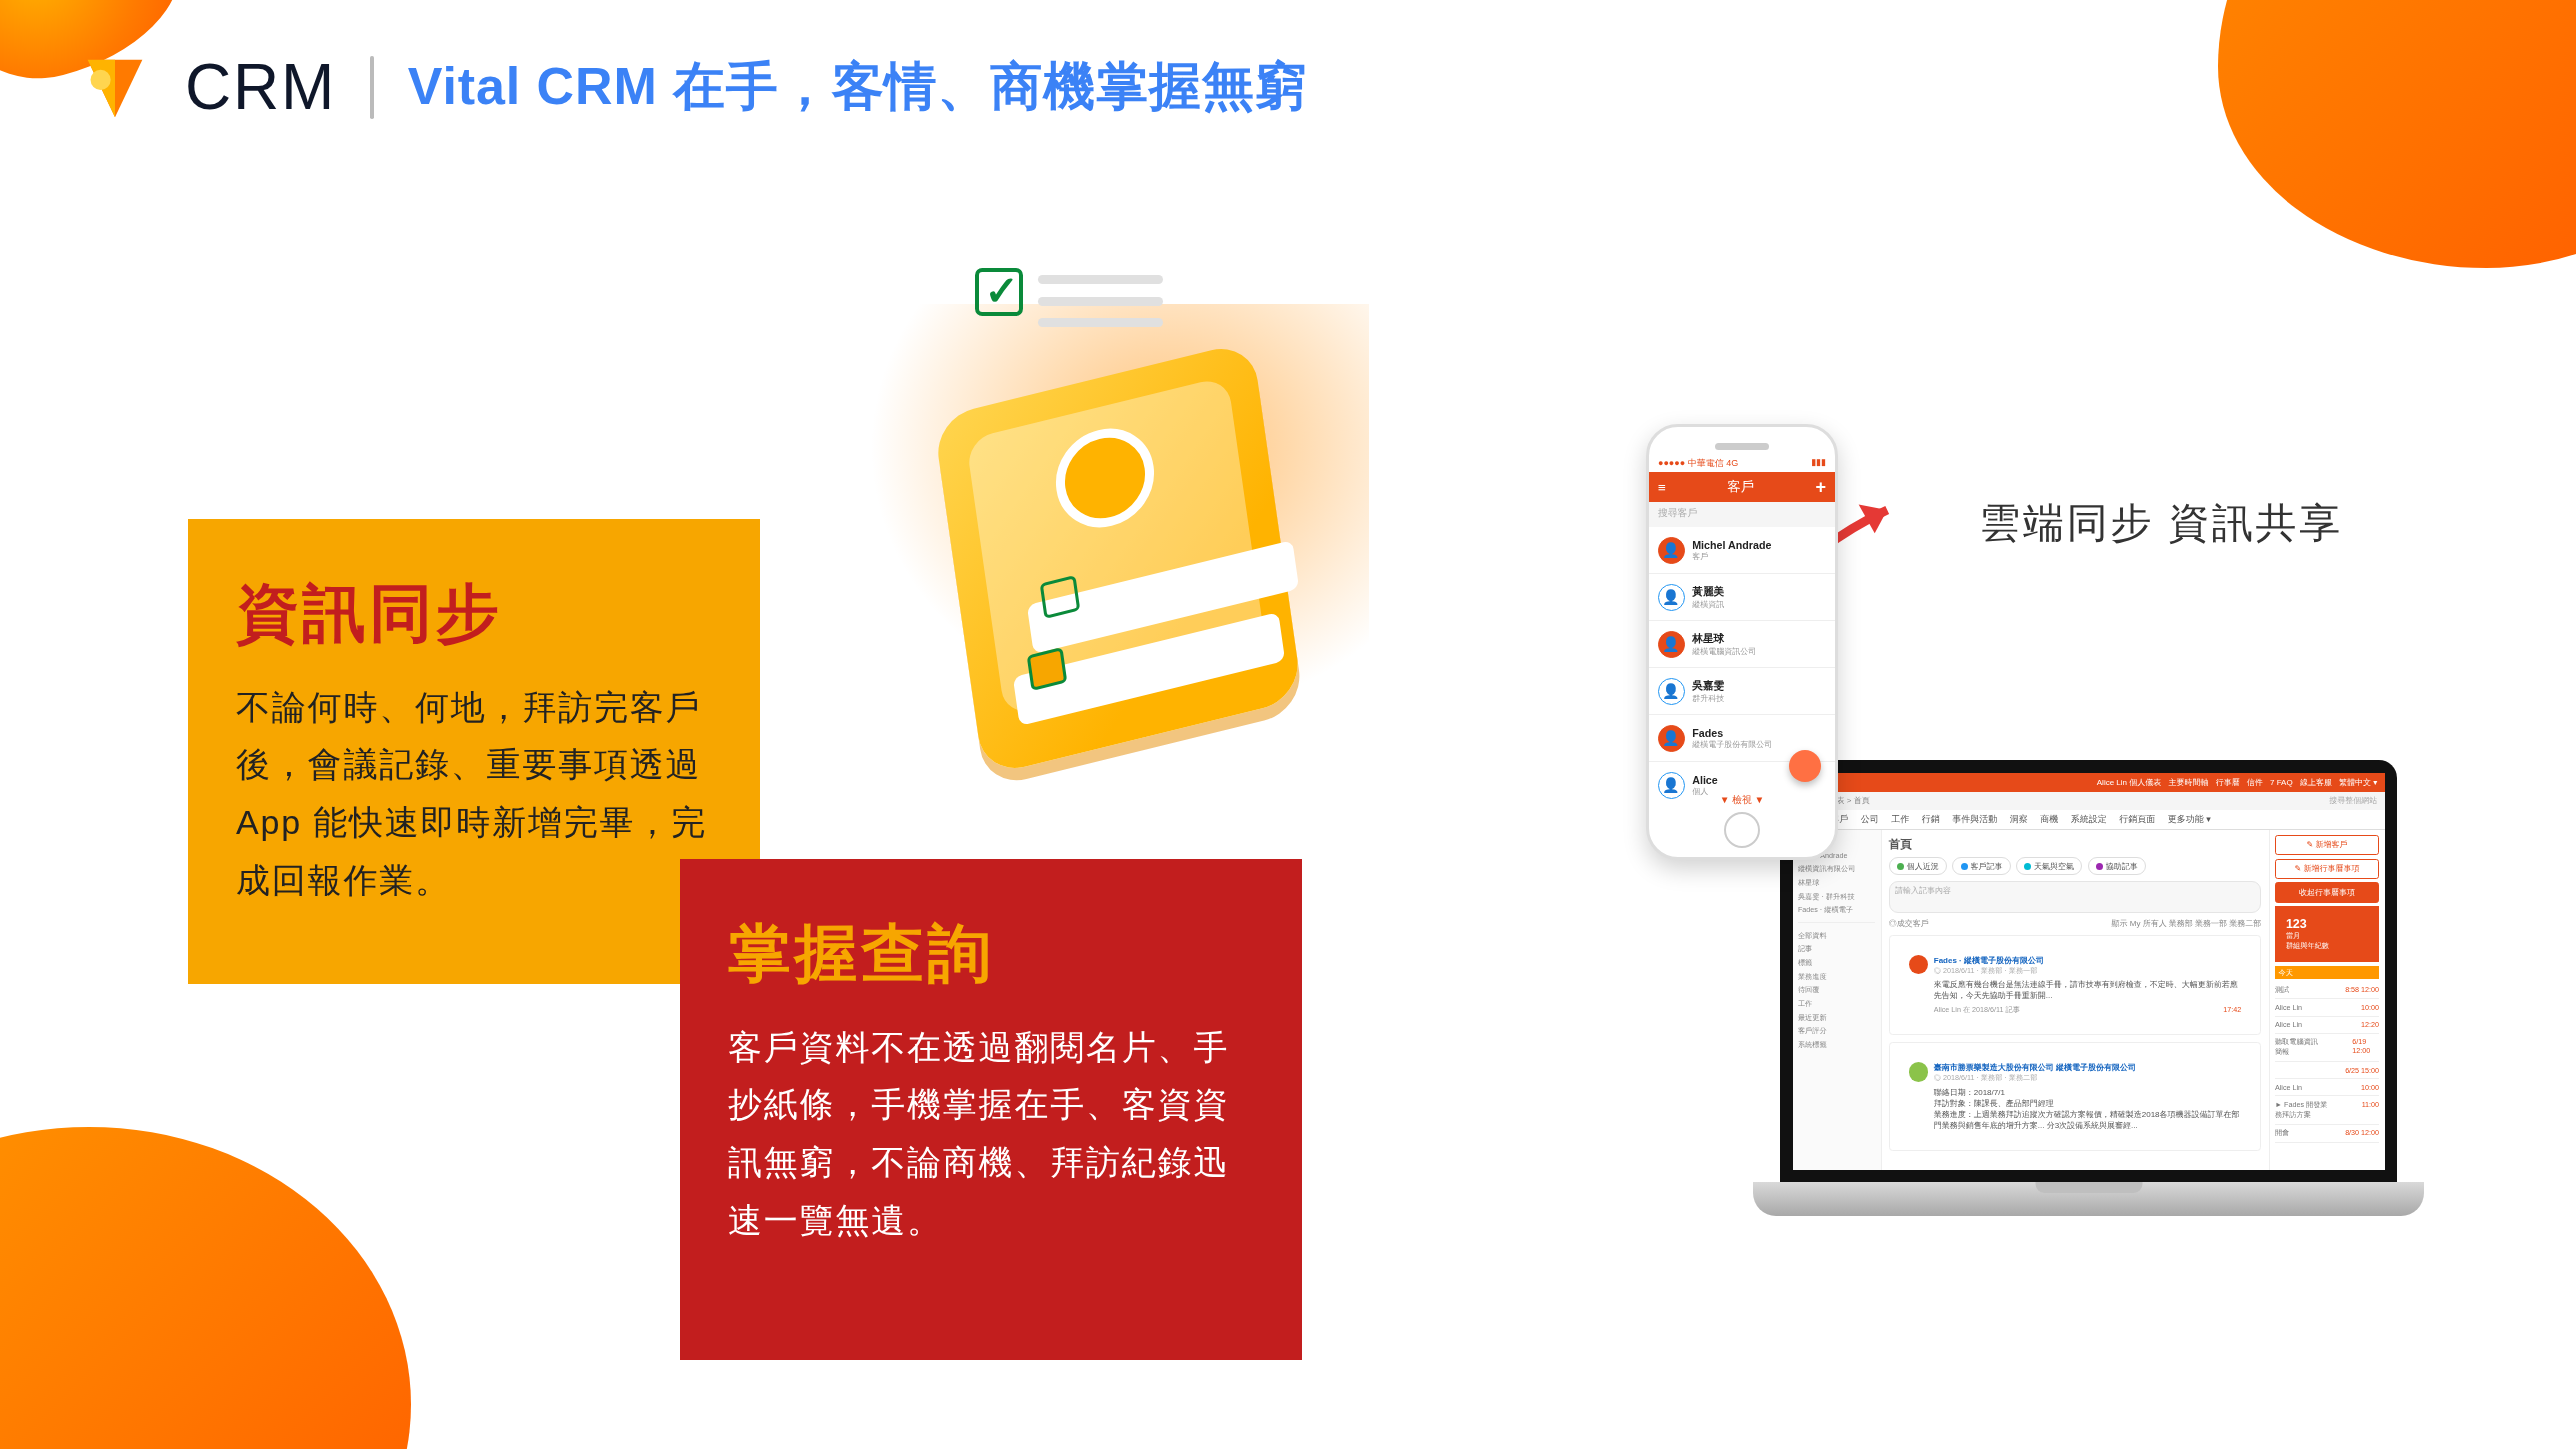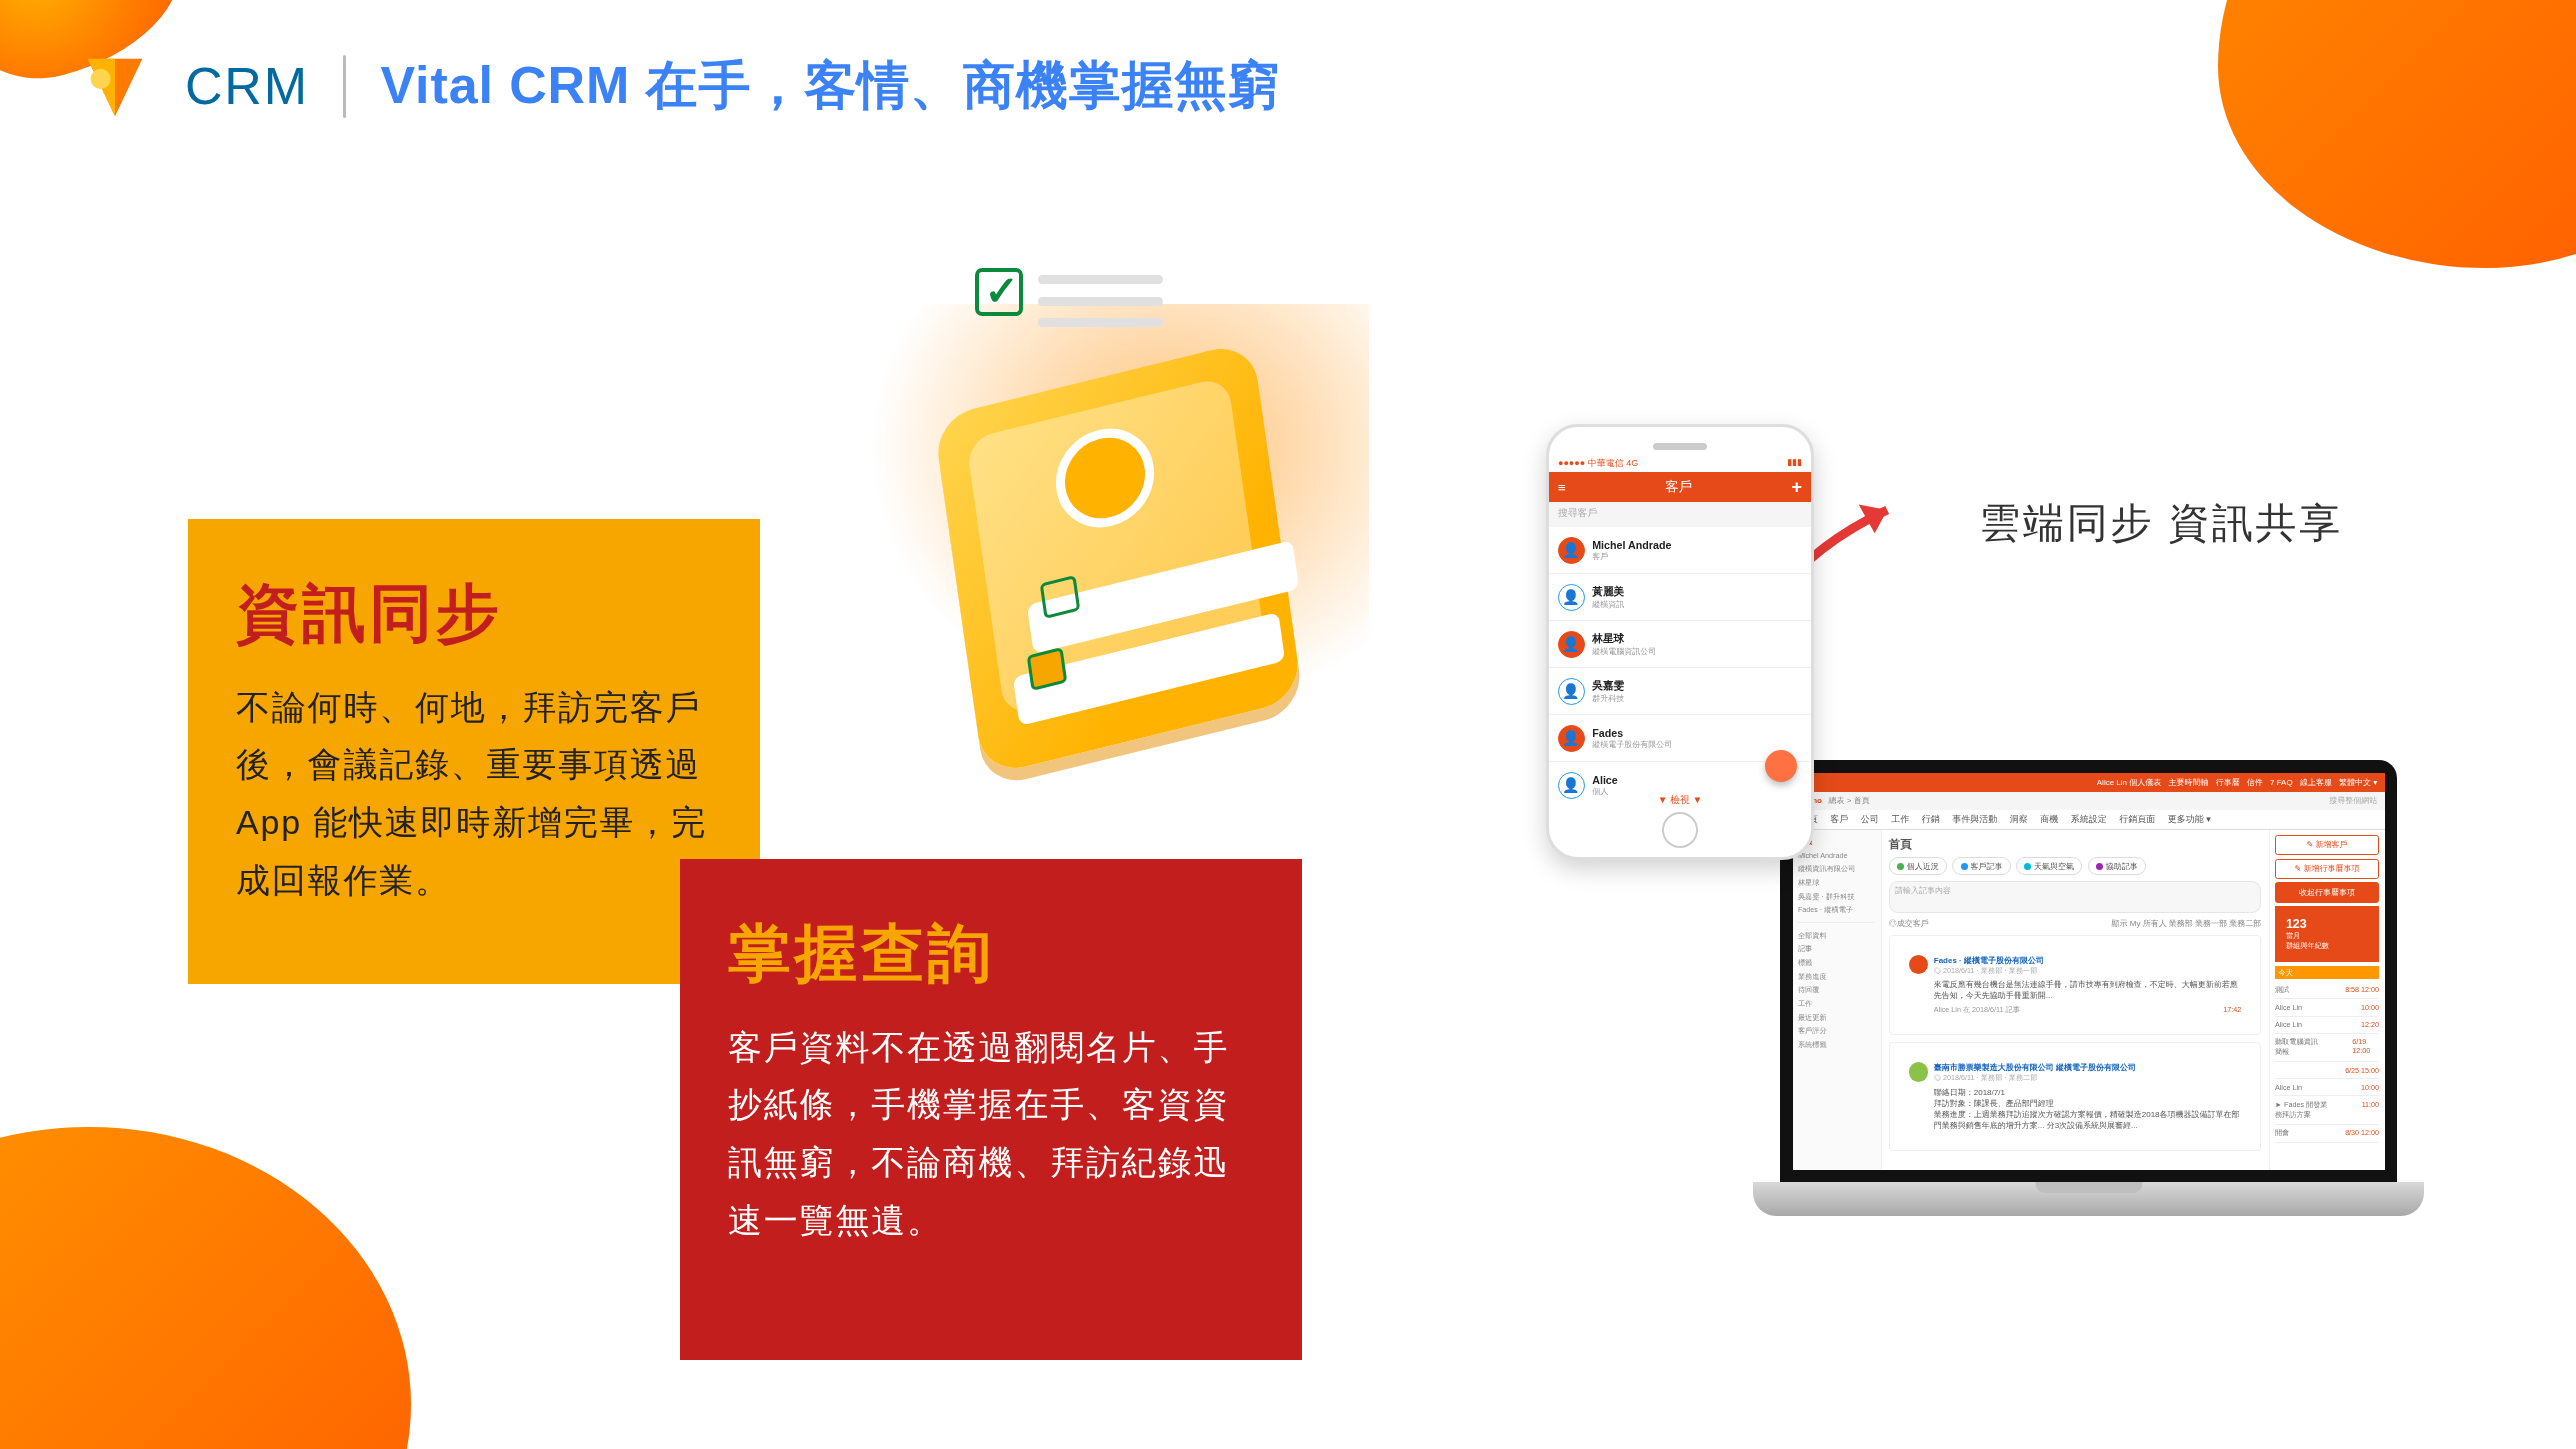--- a/index.html
+++ b/index.html
@@ -17,21 +17,21 @@
 .blob-tr{top:-179px;right:-179px;width:537px;height:447px;
   background:linear-gradient(135deg,#ff8a00 0%,#ff5a00 100%);
   border-radius:45% 55% 50% 50%/55% 45% 55% 45%;}
 .blob-bl{bottom:-233px;left:-233px;width:644px;height:555px;
   background:linear-gradient(135deg,#ff9a00 0%,#ff5a00 100%);
   border-radius:50%;}
 
 
 .header{position:absolute;top:50px;left:79px;display:flex;align-items:center;gap:34px;}
 .logo-mark{width:72px;height:72px;display:inline-block;}
-.logo-text{font-size:52px;color:#0369a1;font-weight:300;letter-spacing:1.8px;}
+.logo-text{font-size:64px;color:#0f172a;font-weight:300;letter-spacing:1.8px;}
 .header-divider{width:3.6px;height:63px;background:#bbb;border-radius:1.8px;}
 .main-title{font-size:52px;font-weight:700;color:#3b82f6;letter-spacing:0.9px;}
 
 
 .card-orange{position:absolute;top:519px;left:188px;width:572px;height:465px;
   background:#f7a600; padding:52px 45px 45px 48px;}
 .card-orange .h{font-size:63px;font-weight:700;color:#c21e1e;margin-bottom:21.5px;letter-spacing:3.6px;}
 .card-orange .p{font-size:34px;color:#222;line-height:1.7;letter-spacing:1.8px;}
 
 
@@ -64,21 +64,21 @@
 .illus .lines{position:absolute;top:25px;left:188px;display:flex;flex-direction:column;gap:12.5px;}
 .illus .lines span{display:block;width:125px;height:9px;background:#e0e0e0;border-radius:4.5px;}
 
 
 .sync-label{position:absolute;top:496px;right:233px;font-size:41px;color:#333;letter-spacing:2.7px;}
 
 
 .arrow-wrap{position:absolute;top:483px;right:662px;width:250px;height:286px;}
 
 
-.phone-mock{position:absolute;top:424px;left:1546px;width:268px;height:436px;
+.phone-mock{position:absolute;top:424px;left:1646px;width:192px;height:436px;
   background:#fff;border:3.6px solid #ddd;border-radius:32px;
   box-shadow:0 9px 23px rgba(0,0,0,.18);overflow:hidden;z-index:3;}
 .phone-mock .speaker{position:absolute;top:16px;left:50%;transform:translateX(-50%);
   width:54px;height:7.2px;background:#ccc;border-radius:3.6px;}
 .phone-mock .home{position:absolute;bottom:9px;left:50%;transform:translateX(-50%);
   width:36px;height:36px;border:2.7px solid #ccc;border-radius:50%;}
 .phone-mock .status{position:absolute;top:30px;left:9px;right:9px;height:14.3px;
   display:flex;justify-content:space-between;font-size:9px;color:#e64a19;}
 .phone-mock .appbar{position:absolute;top:45px;left:0;right:0;height:30px;background:#e64a19;
   color:#fff;display:flex;align-items:center;justify-content:space-between;padding:0 9px;font-size:13.4px;}

